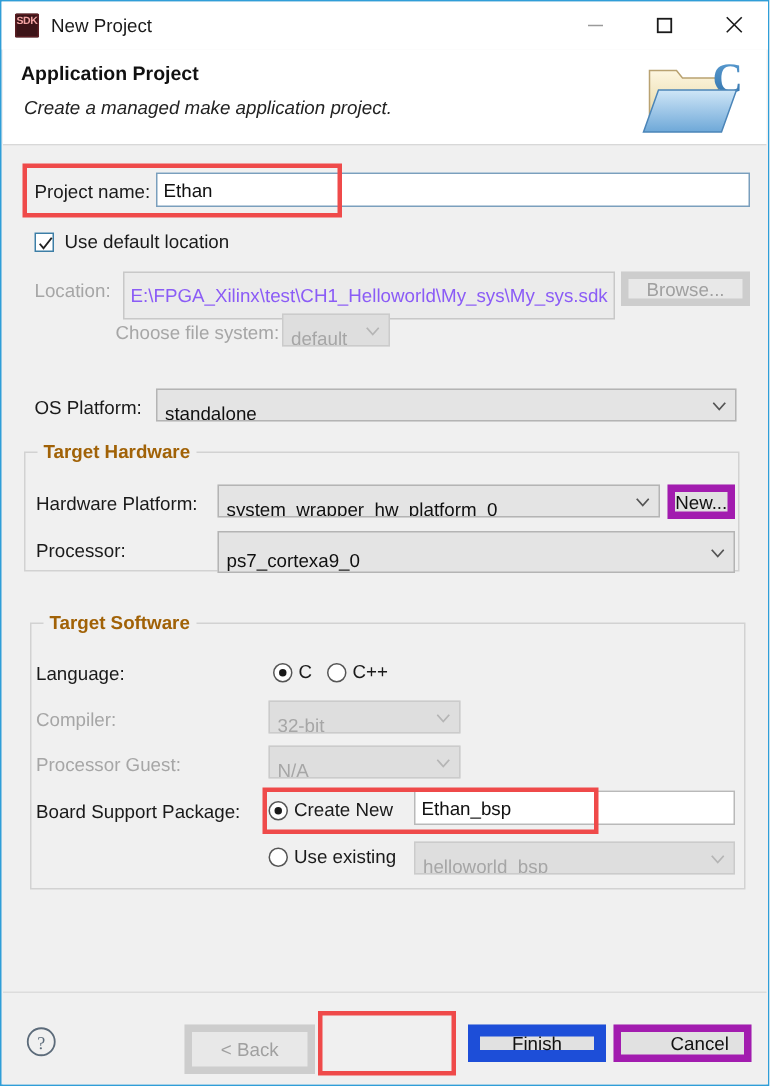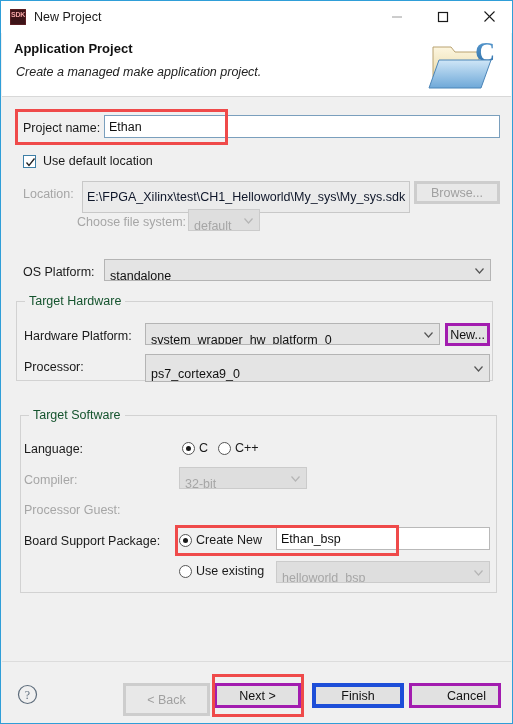--- a/index.html
+++ b/index.html
@@ -108,38 +108,38 @@
     position: relative;
     white-space: nowrap; overflow: hidden;
   }
   .combo.dis { color: #a6a6a6; background: #dedede; border-color: #cbcbcb; }
   .combo .chev {
     position: absolute; right: 6px; top: 50%;
     transform: translateY(-50%);
   }
   .btn {
     background: #e1e1e1;
-    border: 3px solid #a21caf;
+    border: 5px solid #a21caf;
     font-size: 12.5px; color: #111;
     display: flex; align-items: center; justify-content: center;
     font-family: "Liberation Sans", sans-serif;
   }
   .btn.dis { color: #a0a0a0; background: #e8e8e8; border-color: #cdcdcd; }
-  .btn.default { border: 4px solid #1d4ed8; }
+  .btn.default { border: 8px solid #1d4ed8; }
 
   
   .group {
     position: absolute;
     border: 1px solid #d2d2d2;
   }
   .group > .gtitle {
     position: absolute; top: -8px; left: 8px;
     background: #f0f0f0;
     padding: 0 4px;
-    font-size: 12.5px; color: #14532d;
+    font-size: 12.5px; color: #a16207; font-weight: bold;
   }
 
   
   .cbox {
     width: 13px; height: 13px;
     background: #fff; border: 1px solid #3d7ea6;
     display: inline-block; position: relative;
   }
   .cbox svg { position: absolute; left: 1px; top: 1px; }
 
@@ -237,21 +237,21 @@
     <div style="position:absolute;left:21px;top:56px;display:flex;align-items:center;gap:7px;">
       <span class="cbox">
         <svg width="11" height="11" viewBox="0 0 11 11">
           <polyline points="1.5,5.5 4,8.5 9.5,1.5" fill="none" stroke="#222" stroke-width="1.3"></polyline>
         </svg>
       </span>
       <span class="lbl">Use default location</span>
     </div>
 
     <div class="lbl dis" style="position:absolute;left:21px;top:89px;">Location:</div>
-    <div class="txtfield dis" style="position:absolute;left:80px;top:83px;width:328px;height:32px;overflow:hidden;white-space:nowrap;color:#0f172a;">E:\FPGA_Xilinx\test\CH1_Helloworld\My_sys\My_sys.sdk</div>
+    <div class="txtfield dis" style="position:absolute;left:80px;top:83px;width:328px;height:32px;overflow:hidden;white-space:nowrap;color:#8b5cf6;">E:\FPGA_Xilinx\test\CH1_Helloworld\My_sys\My_sys.sdk</div>
     <div class="btn dis" style="position:absolute;left:412px;top:83px;width:86px;height:23px;">Browse...</div>
 
     <div class="lbl dis" style="position:absolute;left:75px;top:117px;">Choose file system:</div>
     <div class="combo dis" style="position:absolute;left:186px;top:111px;width:72px;height:22px;">
       <span>default</span>
       <span class="chev">
         <svg width="9" height="6" viewBox="0 0 9 6">
             <polyline points="0.5,0.5 4.5,5 8.5,0.5" fill="none" stroke="#b5b5b5" stroke-width="1.2"></polyline>
           </svg>
       </span>
@@ -309,20 +309,28 @@
     <div class="combo dis" style="position:absolute;left:177px;top:369px;width:128px;height:22px;">
       <span>32-bit</span>
       <span class="chev">
         <svg width="9" height="6" viewBox="0 0 9 6">
             <polyline points="0.5,0.5 4.5,5 8.5,0.5" fill="none" stroke="#b5b5b5" stroke-width="1.2"></polyline>
           </svg>
       </span>
     </div>
 
     <div class="lbl dis" style="position:absolute;left:22px;top:405px;">Processor Guest:</div>
+    <div class="combo dis" style="position:absolute;left:177px;top:399px;width:128px;height:22px;">
+      <span>N/A</span>
+      <span class="chev">
+        <svg width="9" height="6" viewBox="0 0 9 6">
+            <polyline points="0.5,0.5 4.5,5 8.5,0.5" fill="none" stroke="#b5b5b5" stroke-width="1.2"></polyline>
+          </svg>
+      </span>
+    </div>
 
     <div class="lbl" style="position:absolute;left:22px;top:436px;">Board Support Package:</div>
 
     <div style="position:absolute;left:177px;top:435px;display:flex;align-items:center;gap:4px;">
       <span class="radio on"></span>
       <span class="lbl">Create New</span>
     </div>
     <div class="txtfield plain" style="position:absolute;left:274px;top:429px;width:214px;height:23px;">Ethan_bsp</div>
 
     <div style="position:absolute;left:177px;top:466px;display:flex;align-items:center;gap:4px;">
@@ -343,21 +351,20 @@
   <div id="footer"></div>
 
   <div id="help-icon">
     <svg width="21" height="21" viewBox="0 0 21 21">
       <circle cx="10.5" cy="10.5" r="9" fill="none" stroke="#5c6b7a" stroke-width="1.2"></circle>
       <text x="10.5" y="15" text-anchor="middle" font-family="Liberation Serif, serif" font-size="12" fill="#5c6b7a">?</text>
     </svg>
   </div>
 
   <div class="btn dis" style="position:absolute;left:122px;top:682px;width:87px;height:33px;">&lt; Back</div>
-  <div class="btn" style="position:absolute;left:213px;top:682px;width:87px;height:25px;">Next &gt;</div>
   <div class="btn default" style="position:absolute;left:311px;top:682px;width:92px;height:25px;">Finish</div>
   <div class="btn" style="position:absolute;left:408px;top:682px;width:92px;height:25px;padding-left:23px;">Cancel</div>
 
   <div class="hl" style="left:14px;top:108px;width:213px;height:36px;"></div>
   <div class="hl" style="left:174px;top:524px;width:224px;height:31px;"></div>
   <div class="hl" style="left:211px;top:673px;width:92px;height:43px;"></div>
 
 </div>
 
 </body></html>

